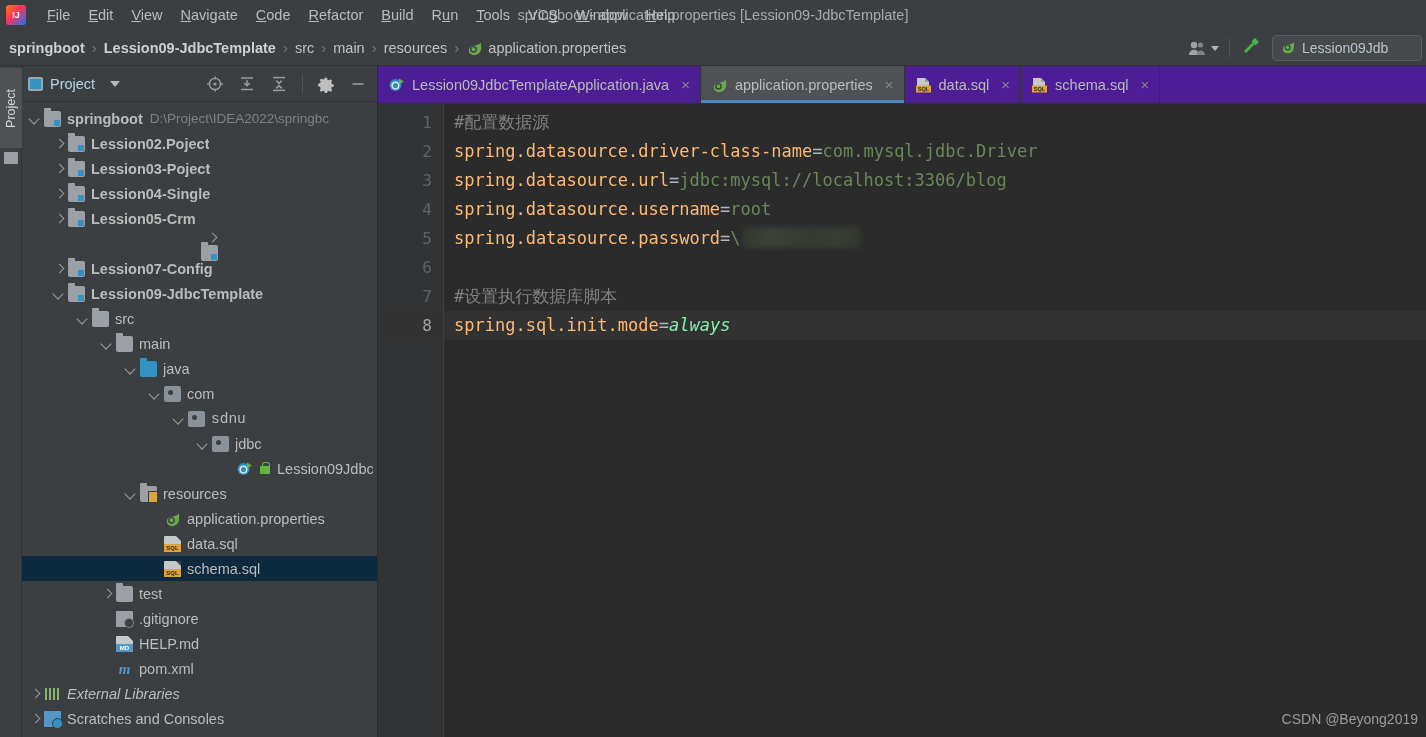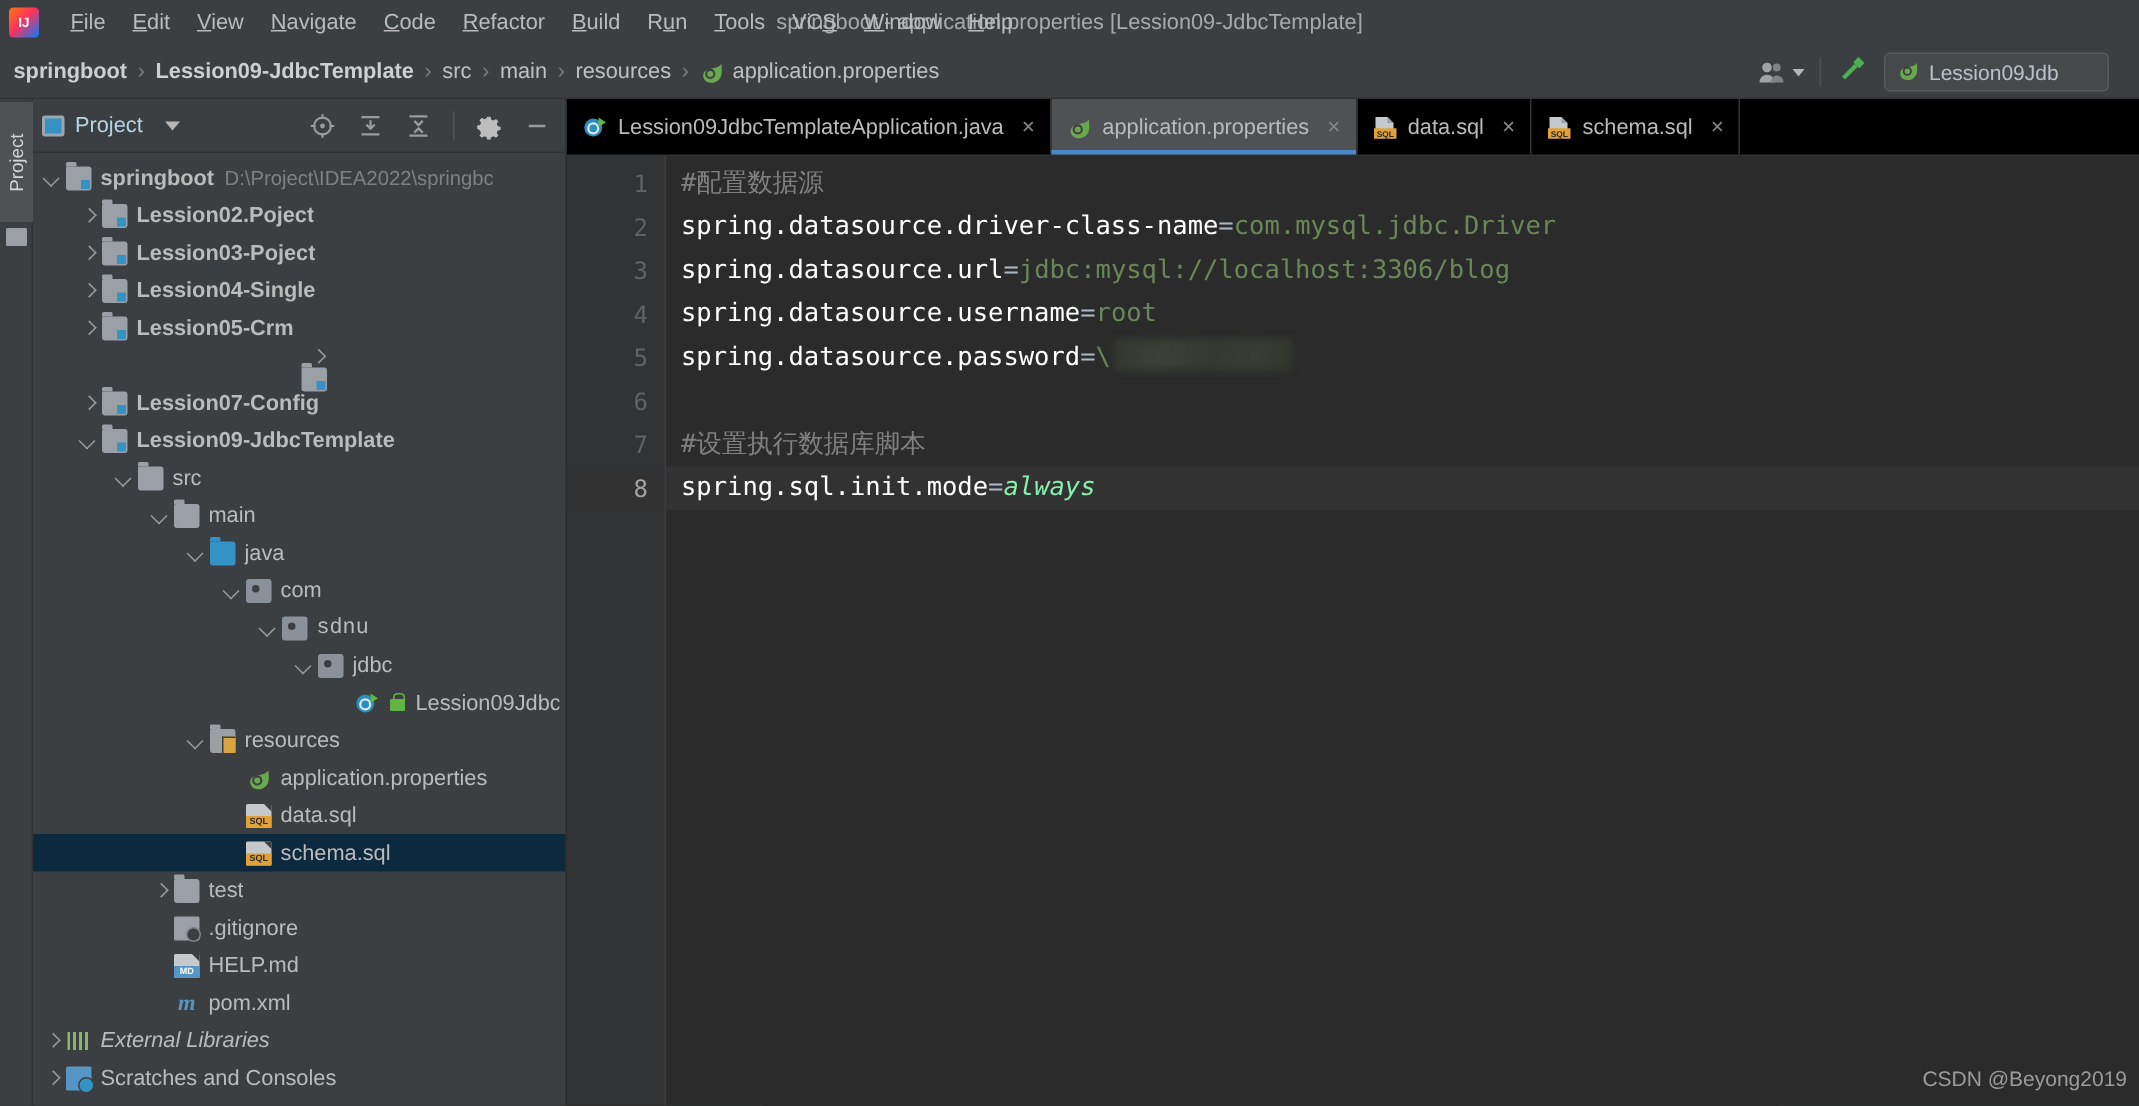--- a/index.html
+++ b/index.html
@@ -48,21 +48,21 @@
   .crumbs { display: flex; align-items: center; padding-left: 4px; }
   .crumb {
     color: #c0c0c0; font-size: 14.5px; padding: 2px 5px; white-space: nowrap;
     display: flex; align-items: center; gap: 5px;
   }
   .crumb.bold { font-weight: bold; color: #cfcfcf; }
   .crumb-sep {
     color: #7a7a7a; font-size: 15px; padding: 0 2px; user-select: none;
   }
   .navbar-right {
-    position: absolute; right: 16px; top: 0; height: 36px;
+    position: absolute; right: 0; top: 0; height: 36px;
     display: flex; align-items: center; gap: 10px; padding-right: 4px;
   }
   .vdiv { width: 1px; height: 20px; background: #4f5254; }
   .runcfg {
     height: 26px; min-width: 150px; border: 1px solid #5a5d5f; border-radius: 4px;
     background: #45494a; display: flex; align-items: center; gap: 6px;
     padding: 0 8px; color: #b9c2cc; font-size: 14px; white-space: nowrap;
     overflow: hidden;
   }
 
@@ -236,21 +236,21 @@
     content: ""; position: absolute; right: -2px; bottom: -2px; width: 9px; height: 9px;
     background: #3592c4; border-radius: 50%; border: 1px solid #3c3f41;
   }
 
   
   .editor-area {
     position: absolute; left: 378px; top: 66px; right: 0; bottom: 0;
     background: #2b2b2b;
   }
   .tabbar {
-    height: 38px; background: #000000; display: flex; align-items: stretch;
+    height: 38px; background: #4c1d95; display: flex; align-items: stretch;
     border-bottom: 1px solid #323232;
   }
   .etab {
     display: flex; align-items: center; gap: 7px; padding: 0 10px 0 10px;
     color: #bbbbbb; font-size: 14.5px; white-space: nowrap;
     border-right: 1px solid #323232; position: relative;
   }
   .etab.active { background: #4e5254; }
   .etab.active::after {
     content: ""; position: absolute; left: 0; right: 0; bottom: 0; height: 3px;
@@ -277,21 +277,21 @@
   .gutter .ln.cur { color: #a4a3a3; background: #323232; }
   .codelines {
     flex: 1; padding-top: 4px; position: relative; overflow: hidden;
   }
   .cl {
     height: 29px; line-height: 29px; font-size: 17px; white-space: pre;
     padding-left: 10px;
     font-family: "DejaVu Sans Mono", monospace;
   }
   .cl.cur { background: #323232; }
-  .k { color: #ffffff; }
+  .k { color: #fdba74; }
   .v { color: #6a8759; }
   .vi { color: #86efac; font-style: italic; }
   .cm { color: #808080; }
   .eq { color: #a9b7c6; }
   .blur {
     display: inline-block; width: 118px; height: 21px; vertical-align: -4px;
     margin-left: 2px;
     background: linear-gradient(100deg,#33382f 0%,#3b4136 25%,#343a30 55%,#383d34 80%,#32372e 100%);
     filter: blur(2.5px); border-radius: 1px;
   }

